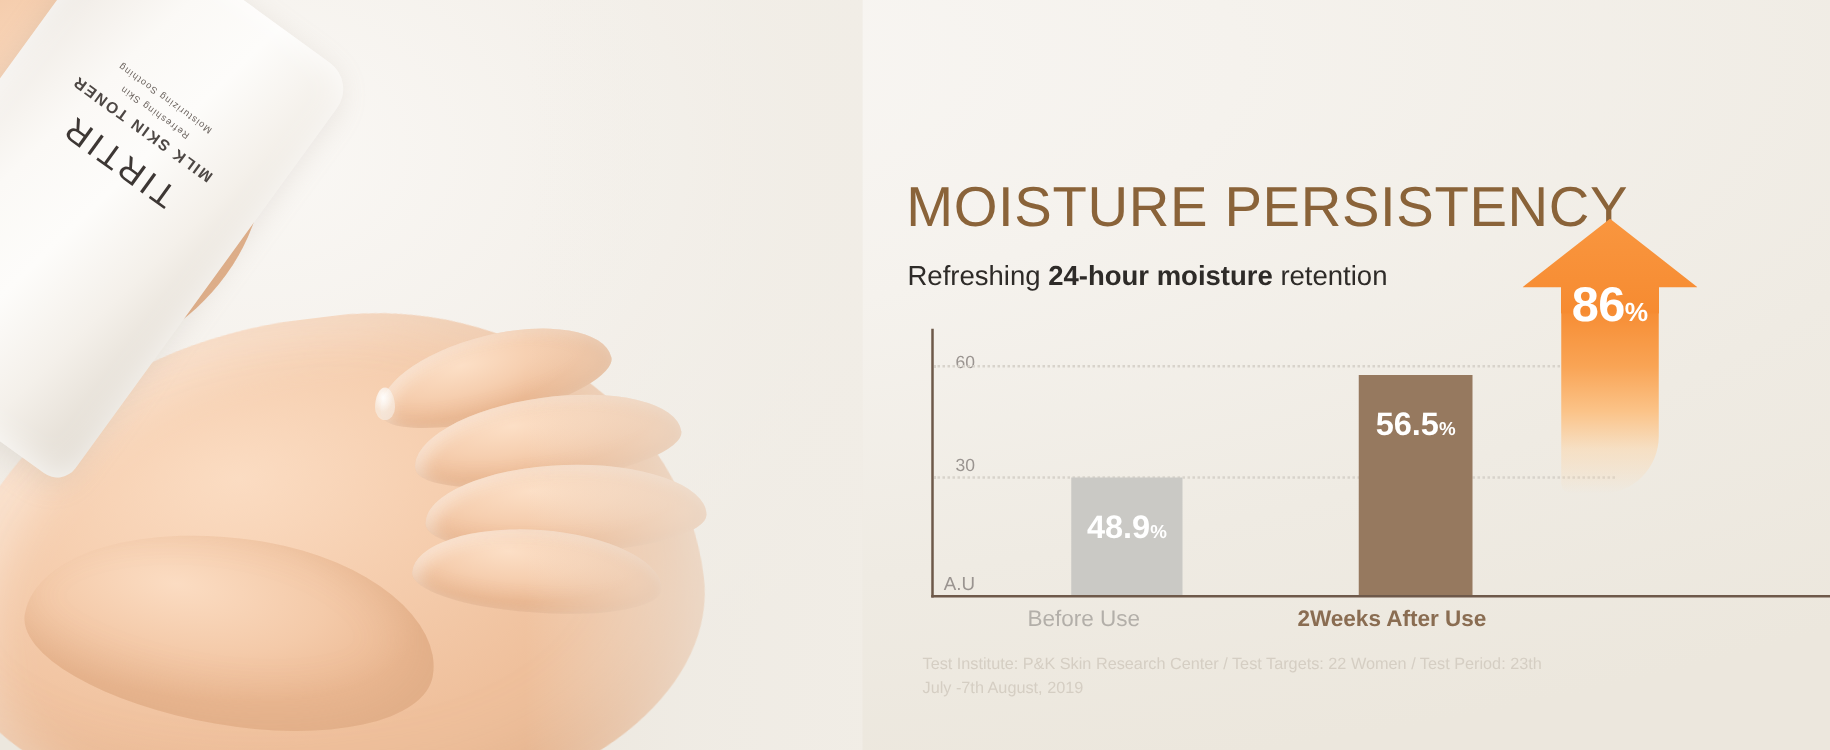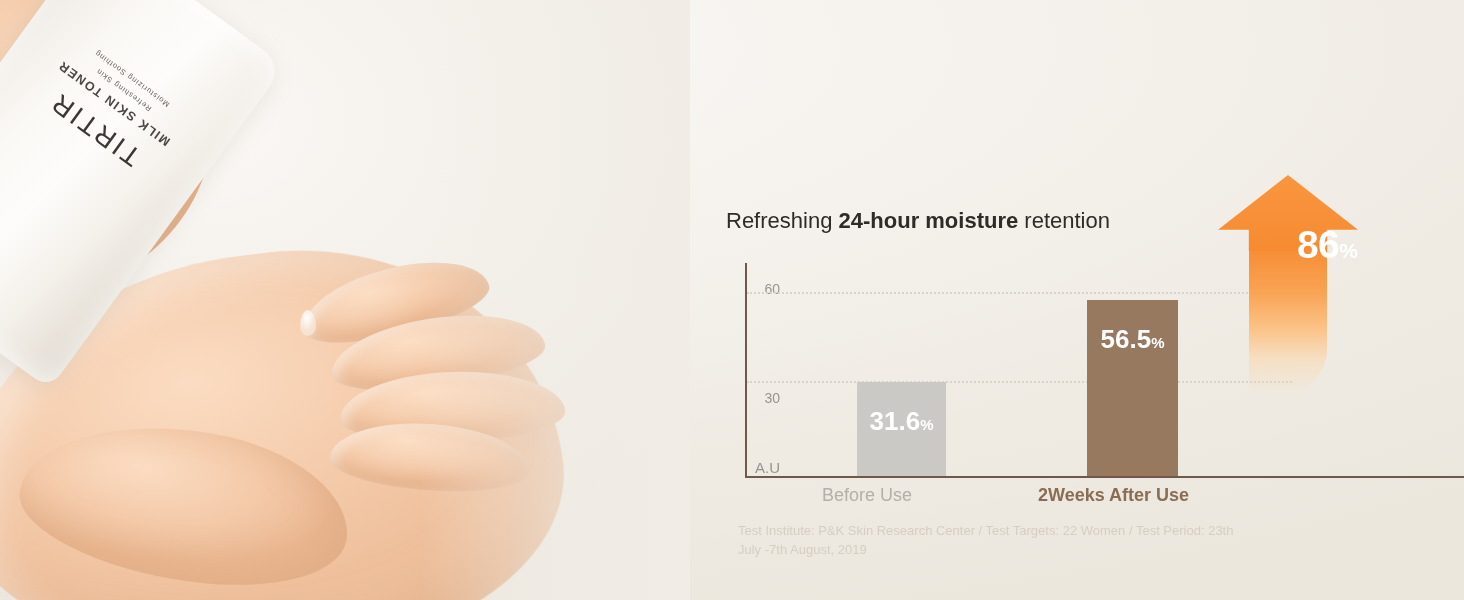--- a/index.html
+++ b/index.html
@@ -188,41 +188,41 @@
     position: absolute;
     left: 30.8px; top: 70px;
     width: 78px; height: 150px;
     background: linear-gradient(180deg,
       #f68b31 0%, #f9a455 32%, #fbc388 56%, rgba(252,214,170,.55) 76%, rgba(252,224,190,0) 100%);
     border-radius: 0 0 46px 8px;
   }
   .arrow-pct {
     position: absolute;
     left: 0; right: 0; top: 48px;
-    text-align: right;
+    text-align: center;
     color: #ffffff;
     font-weight: 700;
     white-space: nowrap;
   }
   .arrow-pct .num { font-size: 39px; letter-spacing: -.5px; }
   .arrow-pct .sym { font-size: 21px; }
 
   
   .chart { position: absolute; left: 0; top: 0; width: 774px; height: 600px; }
 
   .y-label {
     position: absolute;
     right: 684px;
     text-align: right;
     font-size: 14px;
     color: #9a9490;
     white-space: nowrap;
   }
   .y-60 { top: 281px; }
-  .y-30 { top: 390px; }
+  .y-30 { top: 364px; }
   .y-au { top: 459px; font-size: 15px; }
 
   .axis-y {
     position: absolute;
     left: 55px; top: 263px;
     width: 2px; height: 215px;
     background: #6e594a;
   }
   .axis-x {
     position: absolute;
@@ -318,37 +318,38 @@
         <div class="sub2">Moisturizing Soothing</div>
       </div>
     </div>
 
     <div class="droplet"></div>
     <div class="photo-fade"></div>
   </div>
 
   <div class="info">
 
+    <div class="title">MOISTURE PERSISTENCY</div>
 
     <div class="subtitle"><span>Refreshing </span><b>24-hour moisture</b><span> retention</span></div>
 
     <div class="chart">
 
       <div class="y-label y-60">60</div>
       <div class="y-label y-30">30</div>
       <div class="y-label y-au">A.U</div>
 
       <div class="gridline grid-60"></div>
       <div class="gridline grid-30"></div>
 
       <div class="axis-y"></div>
       <div class="axis-x"></div>
 
       <div class="bar bar-before">
-        <div class="bar-val"><span class="num">31.6</span><span class="sym">%</span></div>
+        <div class="bar-val"><span class="num">48.9</span><span class="sym">%</span></div>
       </div>
 
       <div class="bar bar-after">
         <div class="bar-val"><span class="num">56.5</span><span class="sym">%</span></div>
       </div>
 
       <div class="cat cat-before">Before Use</div>
       <div class="cat cat-after">2Weeks After Use</div>
     </div>
 

